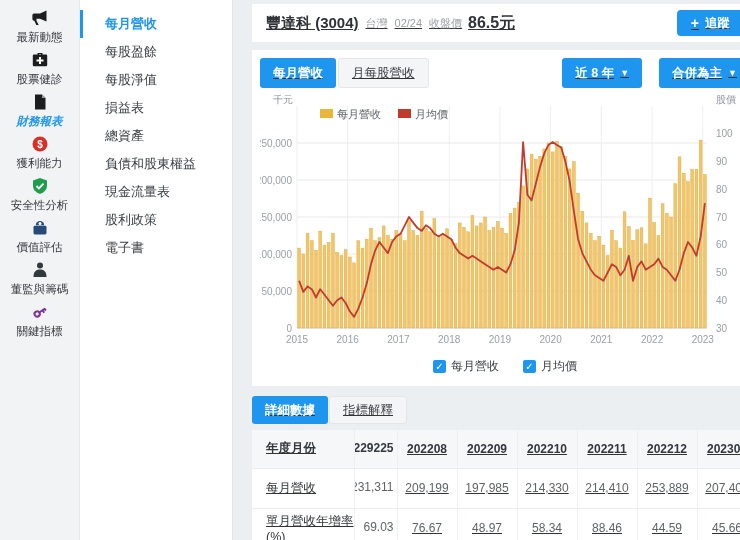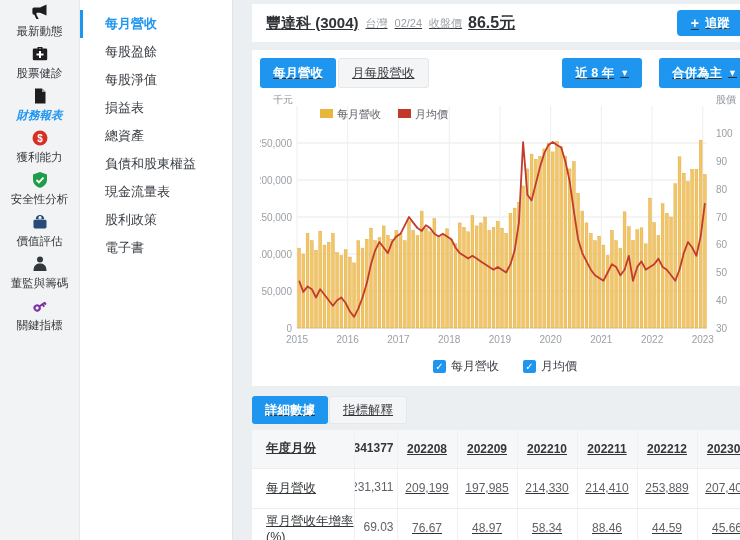--- a/index.html
+++ b/index.html
@@ -1,20 +1,20 @@
 <!DOCTYPE html>
 <html><head>
 <meta charset="utf-8">
 <style>
   * { margin:0; padding:0; box-sizing:border-box; }
   html,body { width:740px; height:540px; overflow:hidden; }
   body { font-family:"Liberation Sans","DejaVu Sans",sans-serif; background:#ECEFF1; position:relative; color:#333; }
 
   
-  #iconbar { position:absolute; left:0; top:0; width:80px; height:540px; background:#F2F3F5; border-right:1px solid #E6E8EA; padding-top:0; }
+  #iconbar { position:absolute; left:0; top:0; width:80px; height:540px; background:#F2F3F5; border-right:1px solid #E6E8EA; padding-top:6px; }
   .side-item { height:42px; display:flex; flex-direction:column; align-items:center; justify-content:center; cursor:pointer; }
   .side-item svg { width:18px; height:18px; display:block; }
   .side-item .lbl { font-size:11.5px; color:#35393D; margin-top:3px; white-space:nowrap; }
   .side-item.active .lbl { color:#1E96F0; font-weight:bold;font-style:italic; }
 
   
   #submenu { position:absolute; left:80px; top:0; width:153px; height:540px; background:#FFFFFF; border-right:1px solid #E2E5E8; padding-top:10px; }
   .sub-item { height:28px; line-height:28px; padding-left:22px; font-size:13px; color:#3A3F44; cursor:pointer; border-left:3px solid transparent; }
   .sub-item.active { color:#1E96F0; border-left-color:#1E96F0; font-weight:bold; }
 
@@ -360,21 +360,21 @@
           <col class="cn">
           <col class="cn">
           <col class="cn">
           <col class="cn">
         </colgroup>
       <thead>
           <tr id="t-head">
             <th class="rowhead">年度月份</th>
             <th>
               <div class="clipcell">
-                <span>341377</span>
+                <span>229225</span>
               </div>
             </th>
             <th>202208</th>
             <th>202209</th>
             <th>202210</th>
             <th>202211</th>
             <th>202212</th>
             <th>202301</th>
           </tr>
         </thead>

